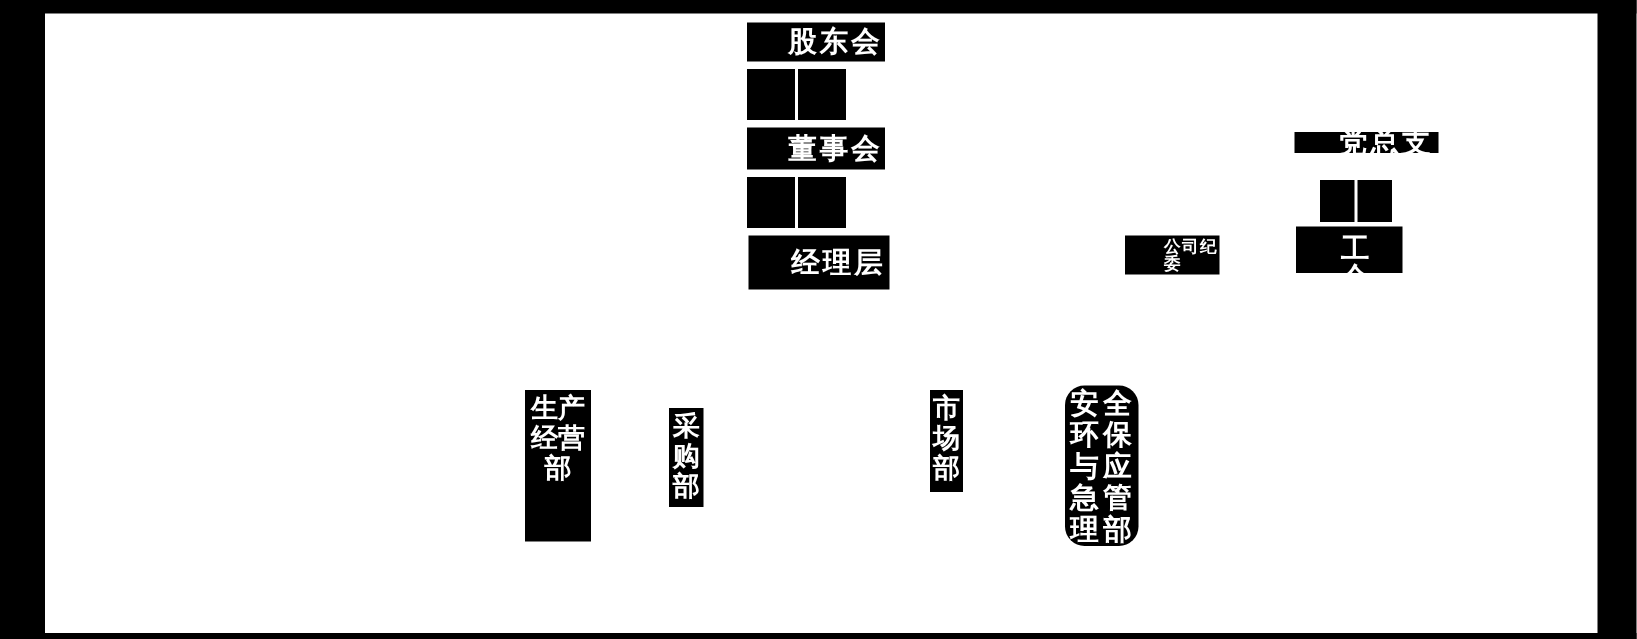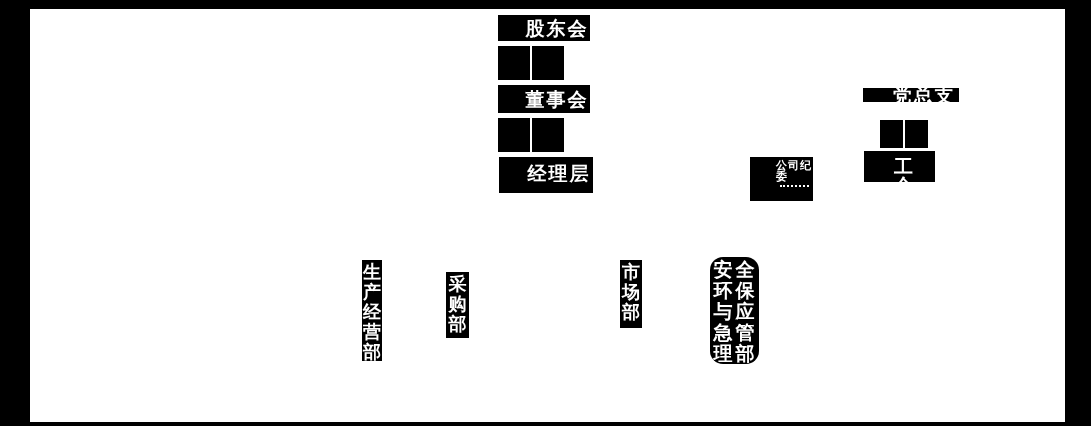--- a/index.html
+++ b/index.html
@@ -64,41 +64,41 @@
 </div>
 
 <div class="abs node" style="left:498px;top:85px;width:66px;height:28px;">
   <span>董事会</span>
 </div>
 
 <div class="abs connector" style="left:498px;top:118px;width:66px;height:34px;">
   <div class="cline"></div>
 </div>
 
-<div class="abs node" style="left:499px;top:157px;width:68px;height:36px;font-family:Liberation Mono, monospace;">
+<div class="abs node" style="left:499px;top:157px;width:68px;height:36px;">
   <span>经理层</span>
 </div>
 
 <div class="abs node" style="left:863px;top:88px;width:70px;height:14px;">
   <span>党总支</span>
 </div>
 
 <div class="abs connector" style="left:880px;top:120px;width:48px;height:28px;">
   <div class="cline"></div>
 </div>
 
 <div class="abs node justify" style="left:864px;top:151px;width:71px;height:31px;box-sizing:border-box;">
   <span class="jlabel">工会</span>
   <div class="dots"></div>
 </div>
 
-<div class="abs node mini" style="left:750px;top:157px;width:63px;height:44px;box-sizing:border-box;">
+<div class="abs node mini" style="left:750px;top:157px;width:63px;height:26px;box-sizing:border-box;">
   <span>公司纪委</span>
   <div class="dotline"></div>
 </div>
 
-<div class="abs dept" style="left:362px;top:260px;width:20px;height:101px;">生产经营部</div>
+<div class="abs dept" style="left:350px;top:260px;width:44px;height:101px;">生产经营部</div>
 
 <div class="abs dept" style="left:446px;top:260px;width:23px;height:66px;margin-top:12px;">采购部</div>
 
 <div class="abs dept" style="left:620px;top:260px;width:22px;height:68px;">市场部</div>
 
 <div class="abs dept wide" style="left:710px;top:257px;width:49px;height:107px;border-radius:13px;">安全环保与应急管理部</div>
 
 </body></html>

